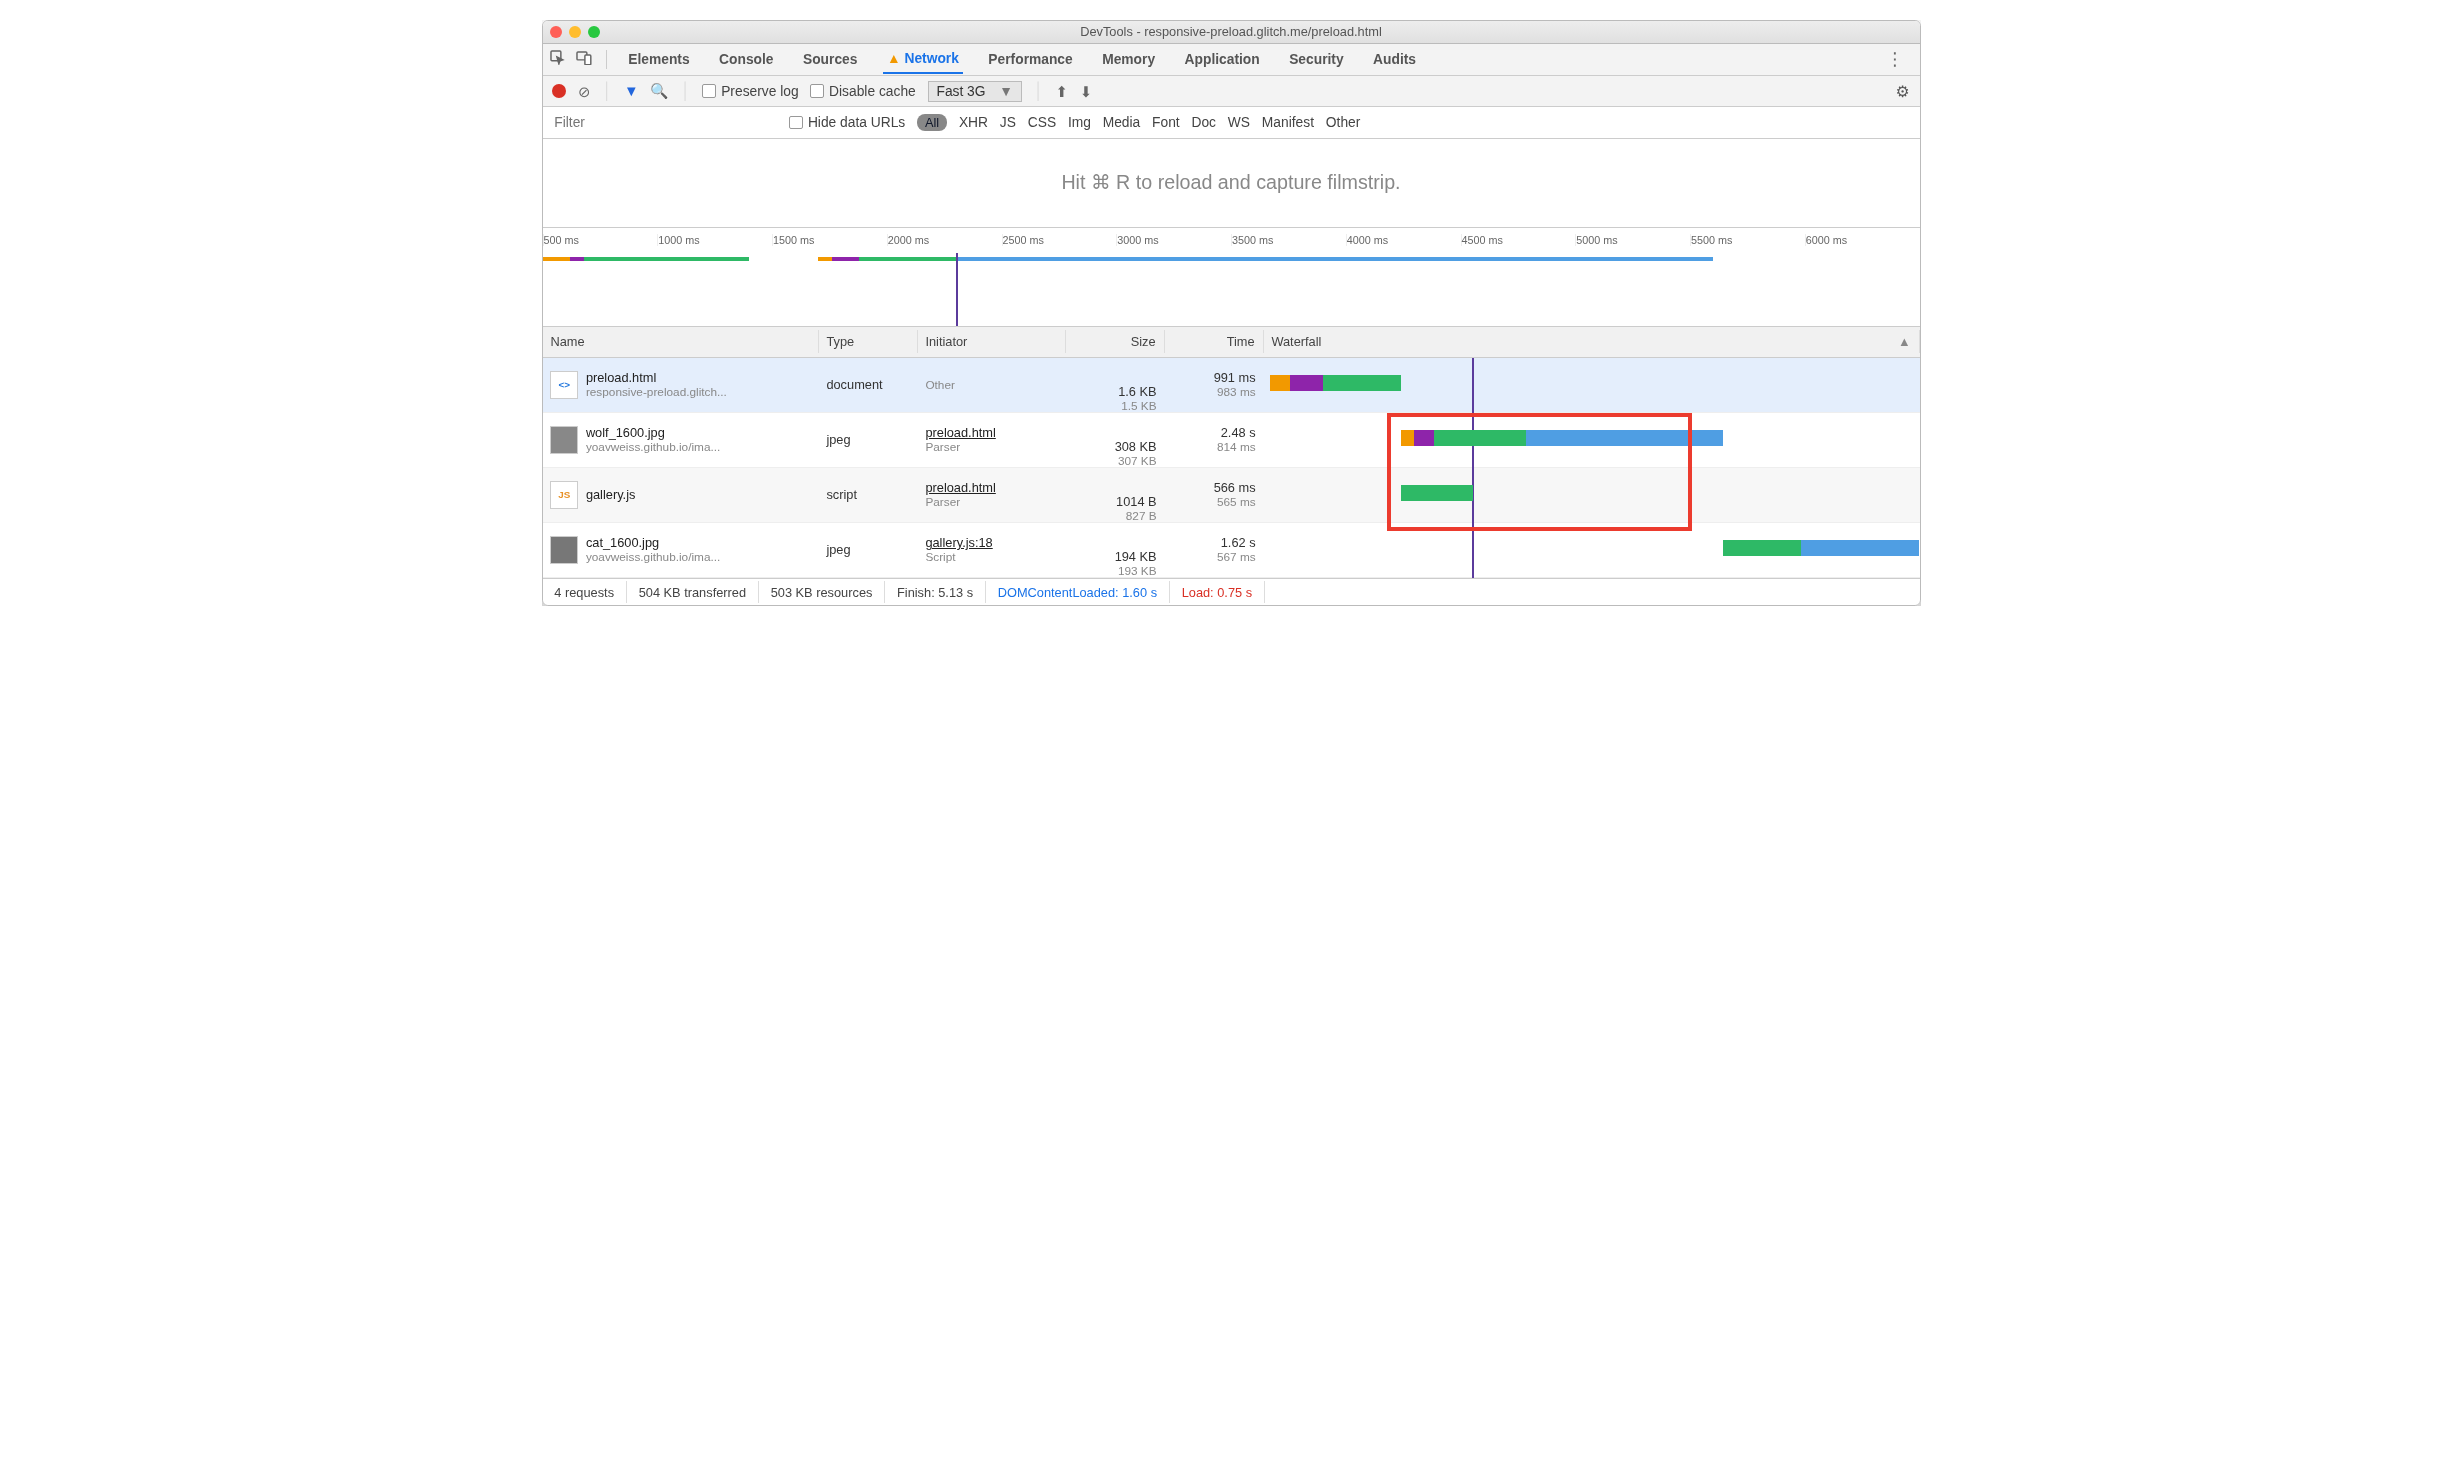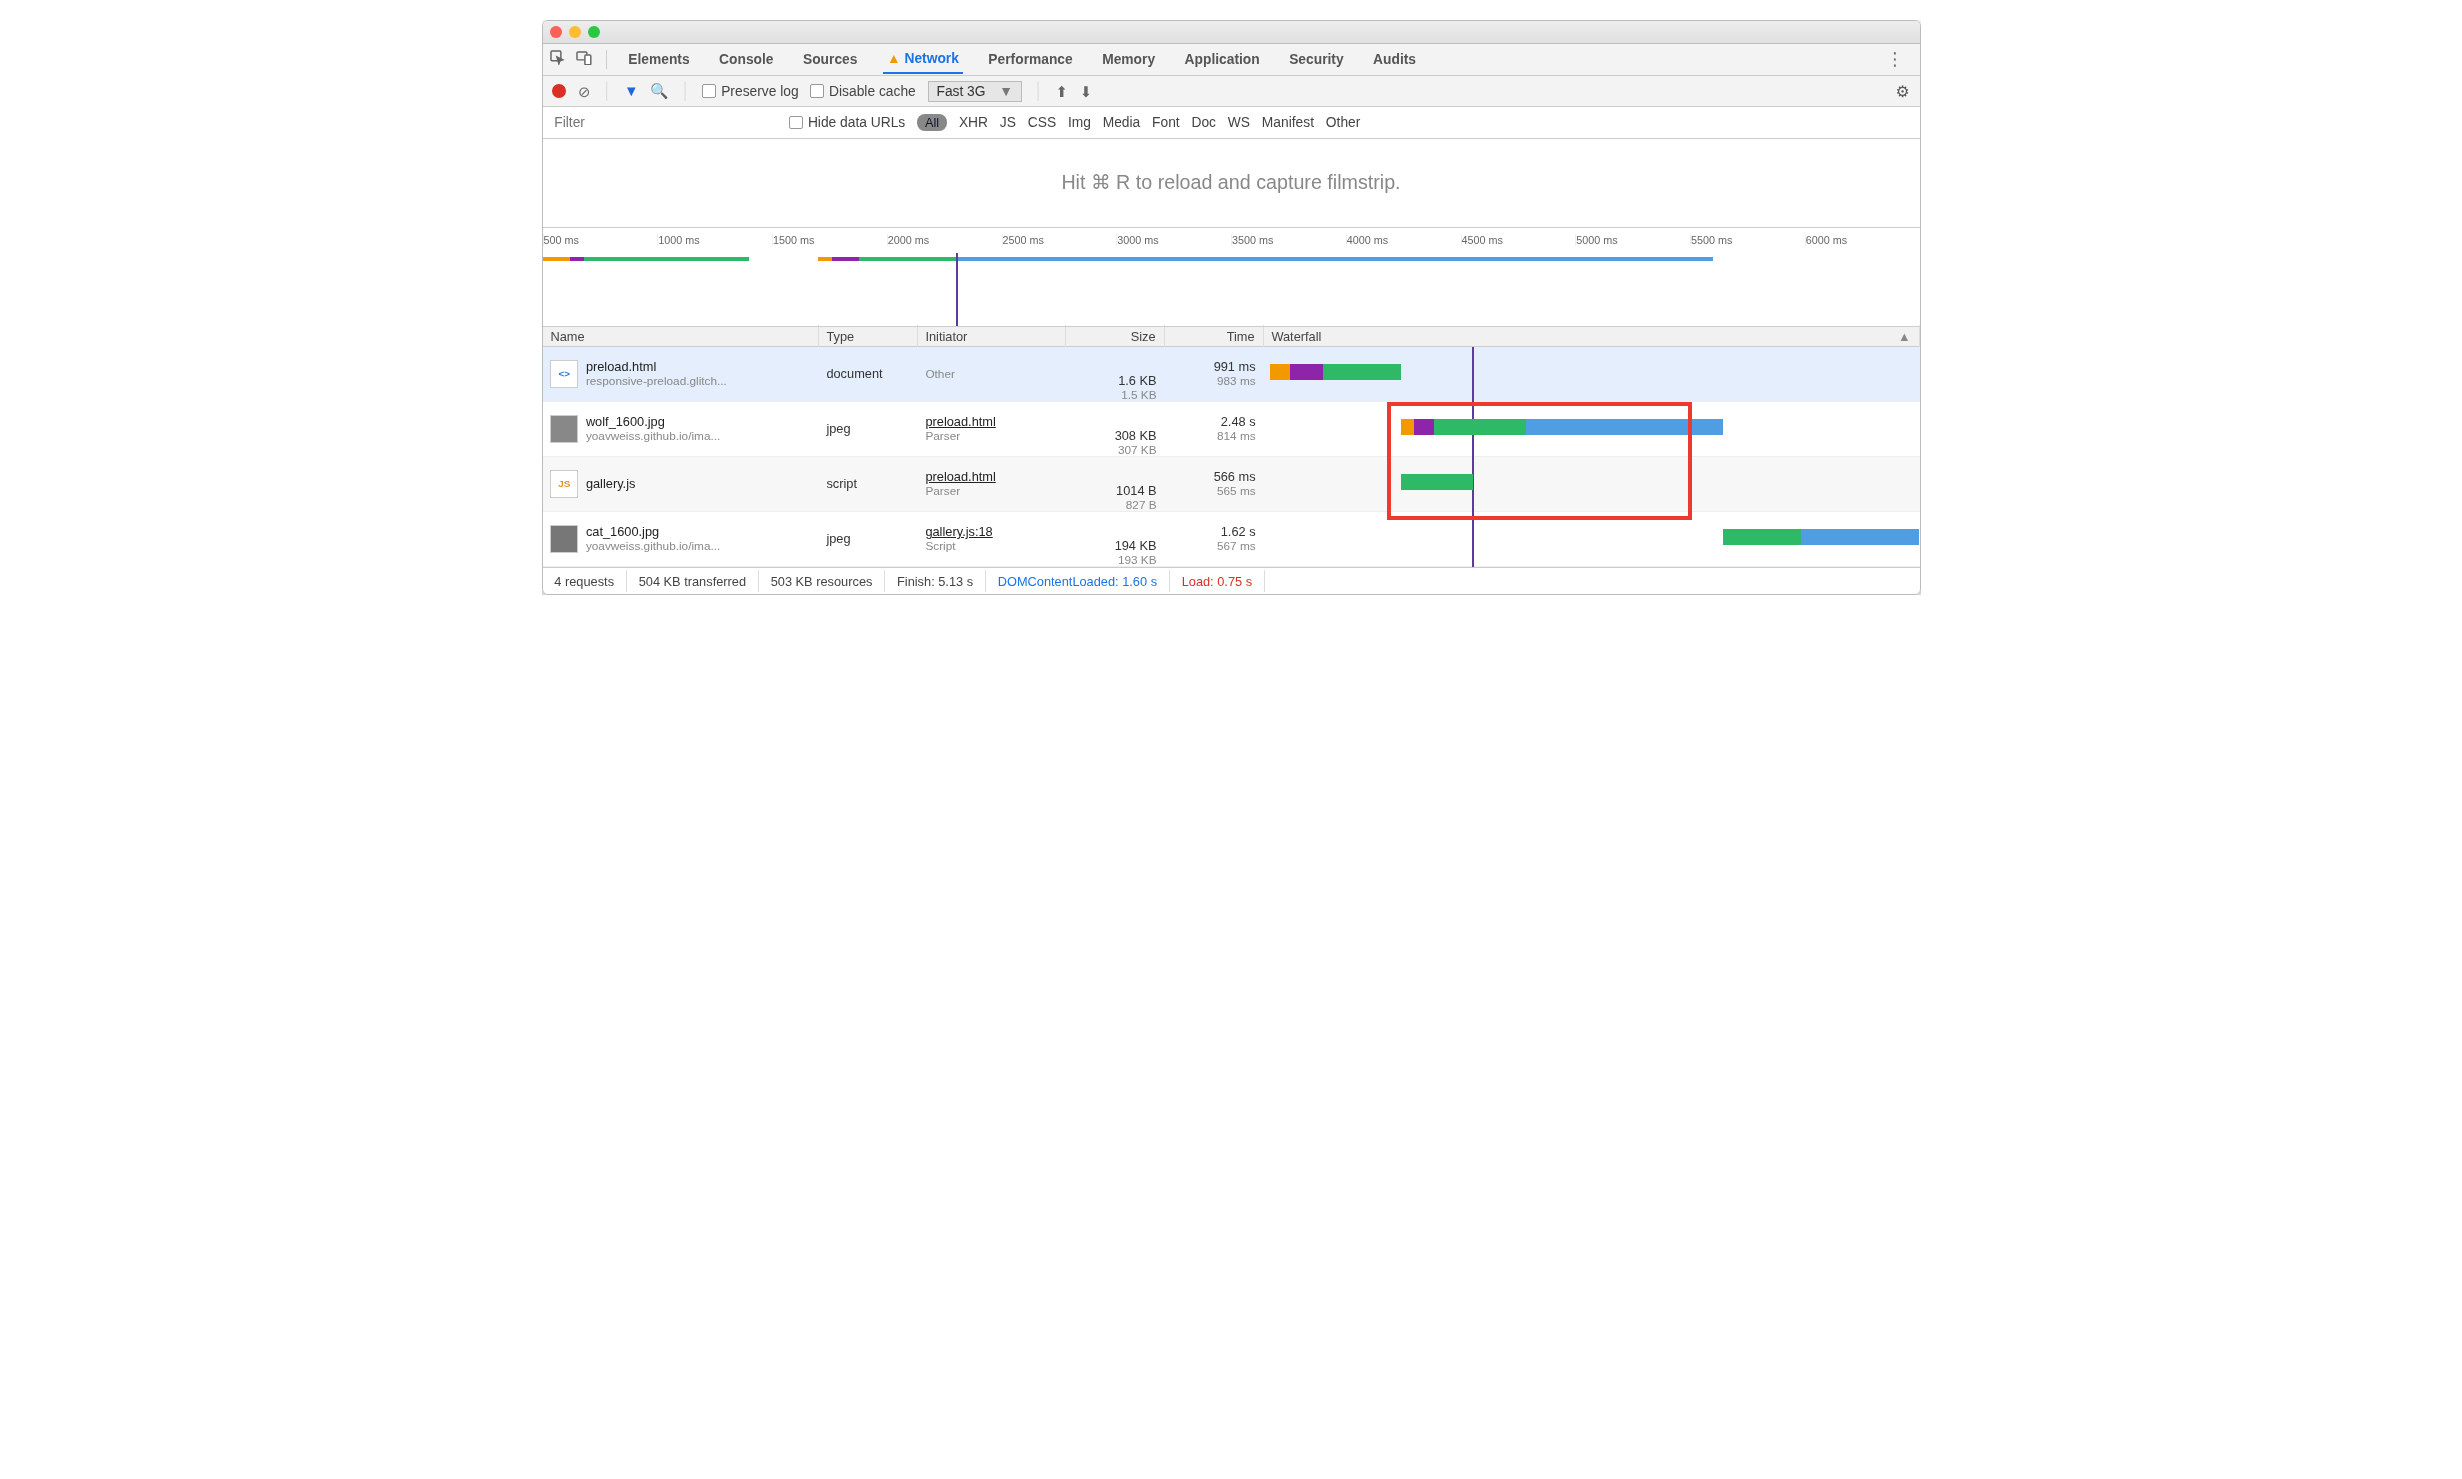--- a/index.html
+++ b/index.html
@@ -26,21 +26,21 @@
 .filterbar { display:flex; align-items:center; height:31.5px; border-bottom:1px solid #ccc; padding:0 7.9px; gap:11.8px; font-size:13.8px; }
 .filterinput { border:none; font-size:13.8px; color:#999; width:227px; padding:3.9px; outline:none; }
 .pill { background:#888; color:#0f172a; border-radius:8px; padding:1px 7.9px; font-size:12.8px; }
 .ftype { color:#444; cursor:pointer; }
 .capture { height:89px; display:flex; align-items:center; justify-content:center; color:#888; font-size:19.7px; border-bottom:1px solid #ccc; }
 .timeline { height:99px; border-bottom:1px solid #ccc; position:relative; font-size:10.8px; color:#666; }
 .ticks { display:flex; position:absolute; top:5.9px; left:0; right:0; }
 .tick { flex:1; text-align:left; border-left:1px solid #eee; }
 .tlbars { position:absolute; top:29.6px; left:0; right:0; height:9.9px; }
 .tlbar { position:absolute; height:3.9px; }
-.theaders { display:flex; background:#f1f1f1; border-bottom:1px solid #ccc; font-size:12.8px; color:#444; height:20px; align-items:center; }
+.theaders { display:flex; background:#f1f1f1; border-bottom:1px solid #ccc; font-size:12.8px; color:#444; height:31px; align-items:center; }
 .th { padding:3.9px 7.9px; border-right:1px solid #ddd; }
 .th.name{flex:0 0 276px;} .th.type{flex:0 0 99px;} .th.init{flex:0 0 148px;} .th.size{flex:0 0 99px; text-align:right;} .th.time{flex:0 0 99px; text-align:right;} .th.wf{flex:1; position:relative;}
 .row { display:flex; border-bottom:1px solid #eee; font-size:12.8px; color:#333; height:55px; align-items:center; }
 .row.sel { background:#e4eefc; }
 .row.alt { background:#f7f7f7; }
 .cell { padding:3.9px 7.9px; }
 .cell.name{flex:0 0 276px; display:flex; gap:7.9px; align-items:center;} .cell.type{flex:0 0 99px;} .cell.init{flex:0 0 148px;} .cell.size{flex:0 0 99px; text-align:right;margin-top:28px;} .cell.time{flex:0 0 99px; text-align:right;} .cell.wf{flex:1; position:relative; height:100%;}
 .fileicon { width:27.6px; height:27.6px; border:1px solid #ccc; background:#fff; display:flex; align-items:center; justify-content:center; font-size:9.9px; }
 .nsub { color:#888; font-size:11.8px; }
 .nmain { color:#222; }
@@ -61,20 +61,21 @@
 <body>
 
 <div class="window">
 
   <div class="titlebar">
     <div class="traffic">
       <div class="dot r"></div>
       <div class="dot y"></div>
       <div class="dot g"></div>
     </div>
+    <div class="titletext">DevTools - responsive-preload.glitch.me/preload.html</div>
   </div>
 
   <div class="tabs">
     <div class="tabicons">
       <span><svg class="ico-inspect" viewBox="0 0 16 16">
             <rect x="1" y="1" width="10" height="10" rx="1"></rect>
             <path d="M7 7 L13 10 L10 11 L9 14 Z" fill="#666"></path>
           </svg></span>
       <span><svg class="ico-inspect" viewBox="0 0 16 16">
             <rect x="1" y="2" width="10" height="8" rx="1"></rect>

